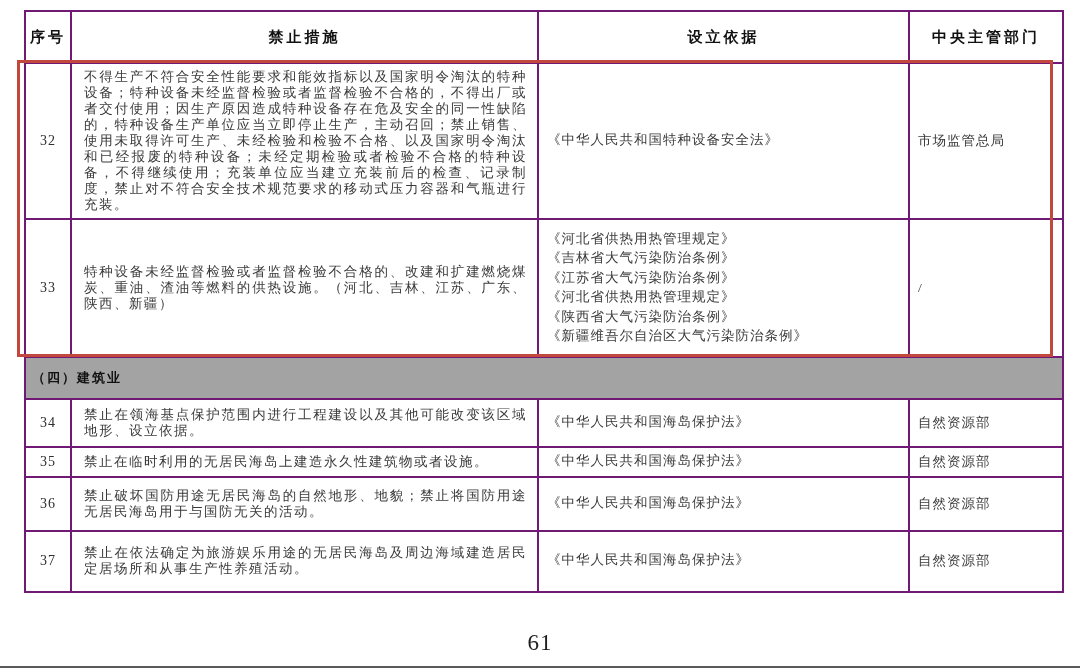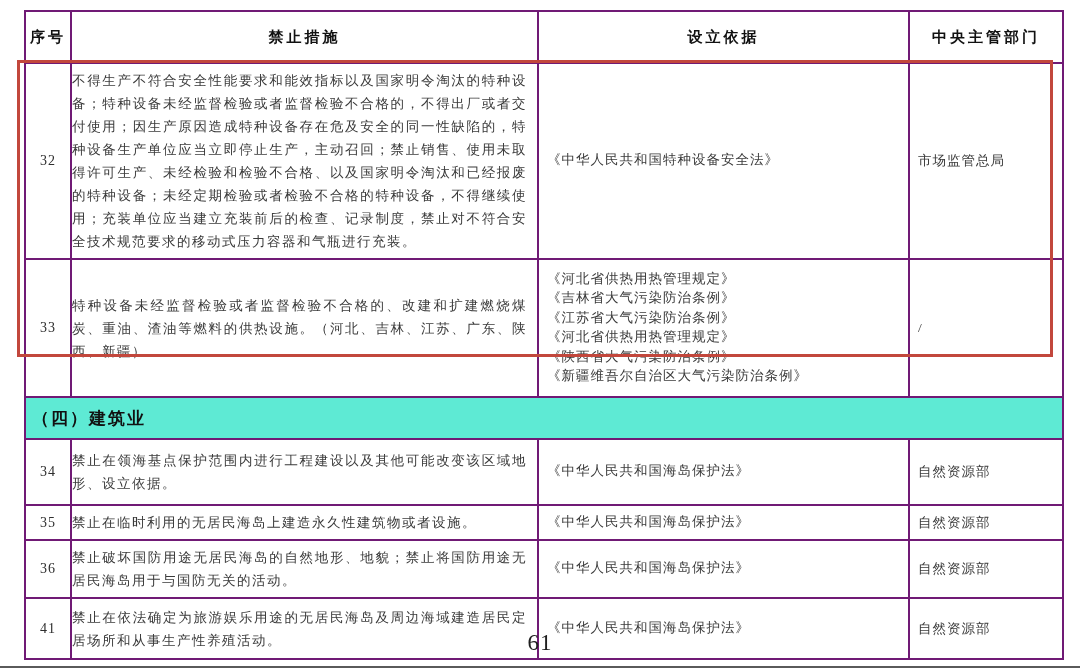--- a/index.html
+++ b/index.html
@@ -42,22 +42,22 @@
   td.id-cell {
     text-align: center;
     font-size: 14px;
     letter-spacing: 1px;
     border-radius: 6px;
   }
   td.measure-cell {
     font-size: 13.5px;
     text-align: justify;
     text-justify: inter-character;
-    padding: 5px 10px 5px 0;
-    line-height: 23px;
+    padding: 5px 10px 5px 12px;
+    line-height: 16px;
     letter-spacing: 1.5px;
     color: #3a3a3a;
   }
   td.basis-cell {
     font-size: 13.5px;
     padding: 4px 6px 4px 8px;
     letter-spacing: 1px;
     color: #3a3a3a;
     font-family: Liberation Mono, monospace;
   }
@@ -65,26 +65,26 @@
     line-height: 19.5px;
   }
   td.dept-cell {
     font-size: 13.5px;
     padding: 4px 4px 4px 8px;
     letter-spacing: 1px;
     color: #3a3a3a;
   }
   td.section-cell {
     font-weight: bold;
-    font-size: 17px;
+    font-size: 13px;
     letter-spacing: 2px;
     padding: 8px 6px;
     height: 24px;
     color: #111;
-    background: #5eead4;
+    background: #a3a3a3;
   }
   .highlight-box {
     position: absolute;
     left: 17px;
     top: 60px;
     width: 1030px;
     height: 291px;
     border: 3px solid #c2473c;
     z-index: 5;
     pointer-events: none;
@@ -147,21 +147,21 @@
         <div class="basis-line">《陕西省大气污染防治条例》</div>
         <div class="basis-line">《新疆维吾尔自治区大气污染防治条例》</div>
       </td>
       <td class="dept-cell">/</td>
     </tr>
 
     <tr>
       <td class="section-cell" colspan="4">（四）建筑业</td>
     </tr>
 
-    <tr style="height:66px">
+    <tr style="height:48px">
       <td class="id-cell">34</td>
       <td class="measure-cell">禁止在领海基点保护范围内进行工程建设以及其他可能改变该区域地形、设立依据。</td>
       <td class="basis-cell">
         <div class="basis-line">《中华人民共和国海岛保护法》</div>
       </td>
       <td class="dept-cell">自然资源部</td>
     </tr>
 
     <tr style="height:24px">
       <td class="id-cell">35</td>
@@ -175,21 +175,21 @@
     <tr style="height:54px">
       <td class="id-cell">36</td>
       <td class="measure-cell">禁止破坏国防用途无居民海岛的自然地形、地貌；禁止将国防用途无居民海岛用于与国防无关的活动。</td>
       <td class="basis-cell">
         <div class="basis-line">《中华人民共和国海岛保护法》</div>
       </td>
       <td class="dept-cell">自然资源部</td>
     </tr>
 
     <tr style="height:61px">
-      <td class="id-cell">41</td>
+      <td class="id-cell">37</td>
       <td class="measure-cell">禁止在依法确定为旅游娱乐用途的无居民海岛及周边海域建造居民定居场所和从事生产性养殖活动。</td>
       <td class="basis-cell">
         <div class="basis-line">《中华人民共和国海岛保护法》</div>
       </td>
       <td class="dept-cell">自然资源部</td>
     </tr>
   </tbody>
     </table>
 </div>
 

